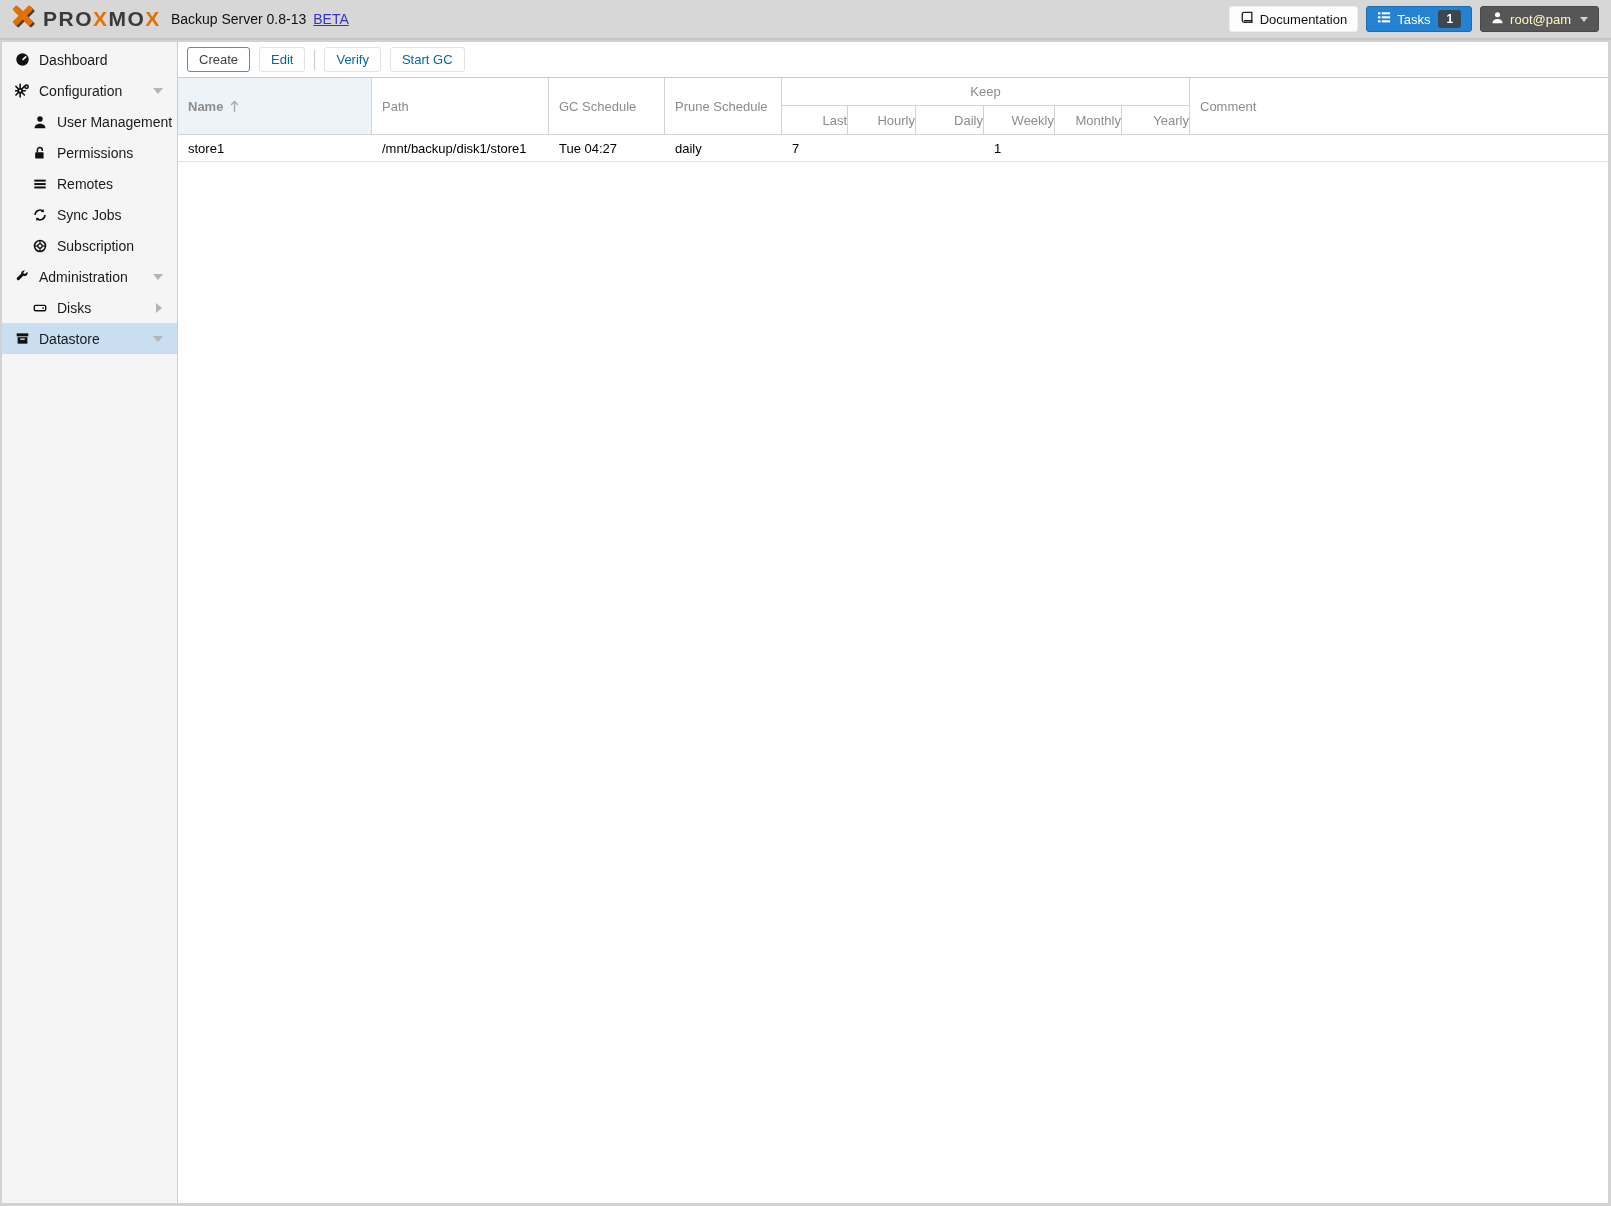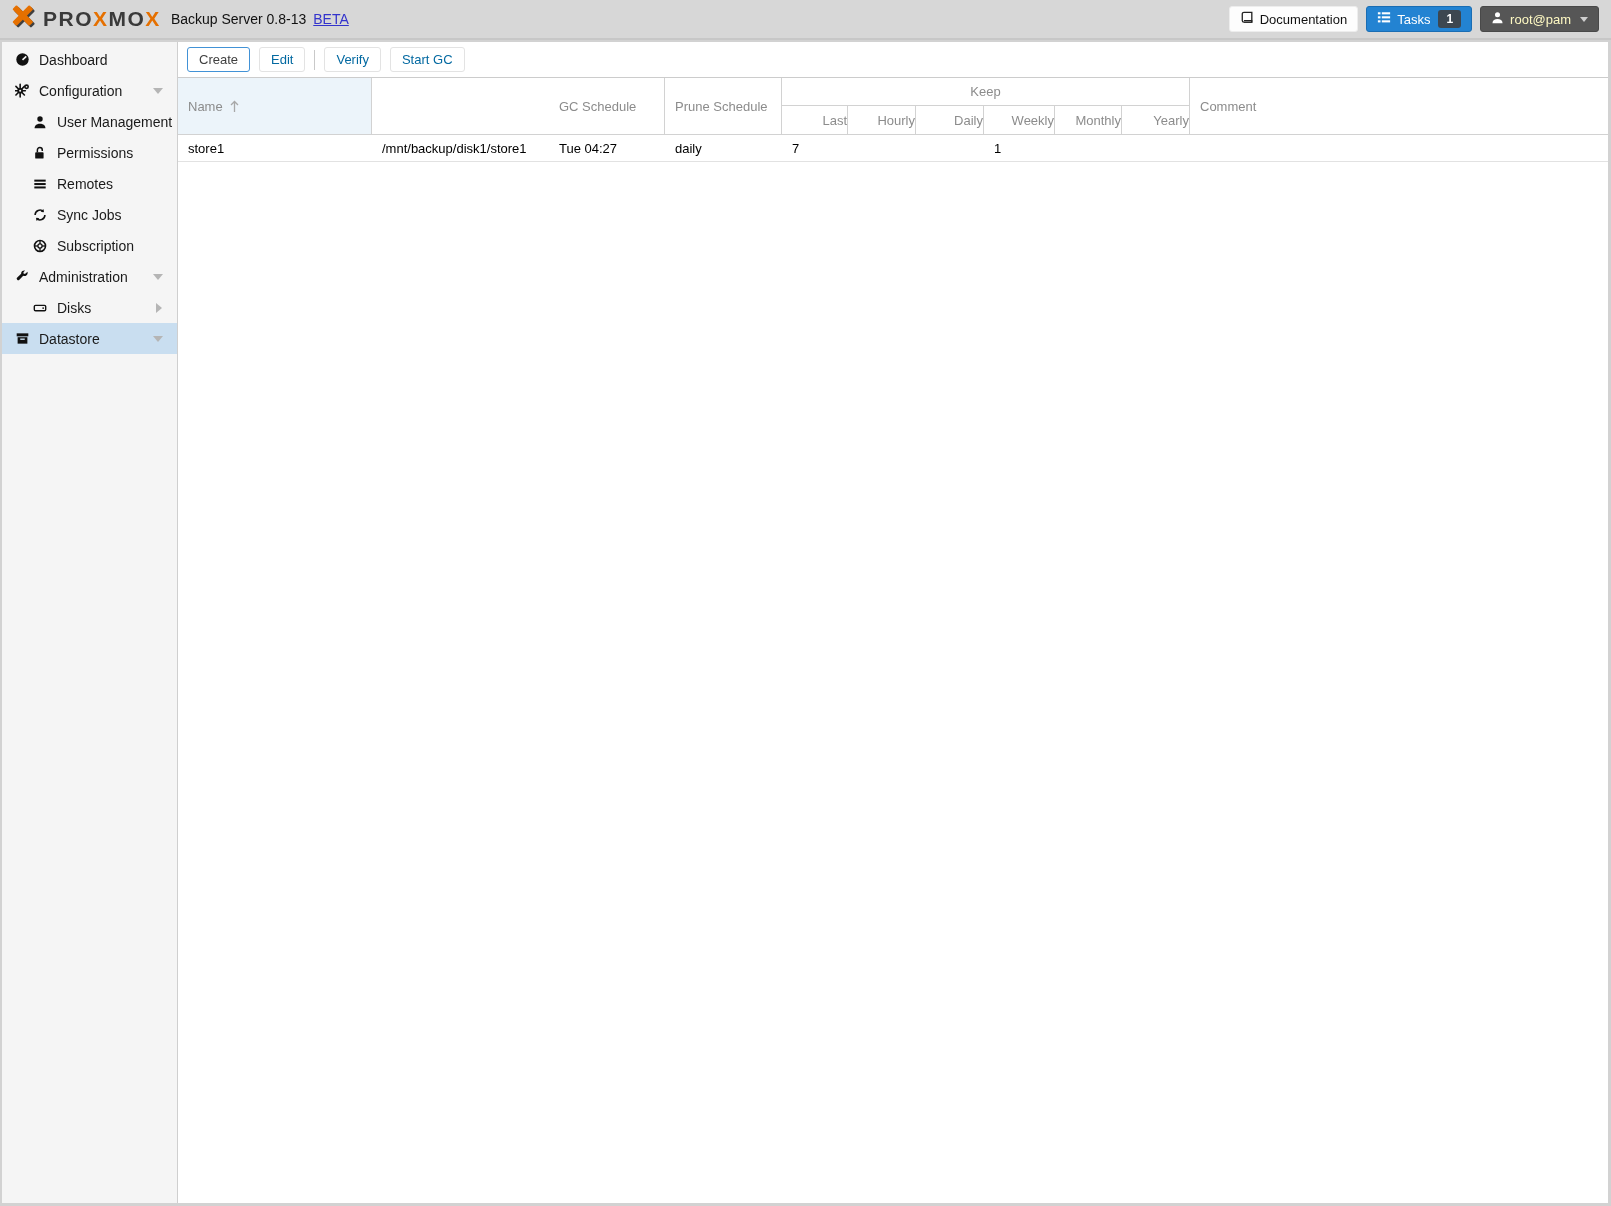--- a/index.html
+++ b/index.html
@@ -77,21 +77,21 @@
     grid-template-columns:194px 177px 116px 117px 66px 68px 68px 71px 67px 68px minmax(0,1fr);
     grid-template-rows:28px 28px;
     font-size:13px; color:#8c8c8c; background:#fff;
     border-bottom:1px solid #d2d2d2;
   }
   .hcell {
     display:flex; align-items:center; padding-left:10px;
     border-right:1px solid #d2d2d2; cursor:pointer; overflow:hidden; white-space:nowrap;
   }
   .hcell.full { grid-row:1 / 3; }
-  .hcell.sorted { background:#ecf4fa; }
+  .hcell.sorted { background:#ecf4fa;font-weight:bold; }
   .hcell.group { justify-content:center; padding-left:0; border-bottom:1px solid #d2d2d2; grid-row:1; grid-column:5 / 11; }
   .hcell.sub { grid-row:2;justify-content:flex-end; }
   .hcell.last-col { border-right:none; }
   .sort-arrow { margin-left:6px; display:flex; align-items:center; }
 
   .grid-row {
     display:grid;
     grid-template-columns:194px 177px 116px 117px 66px 68px 68px 71px 67px 68px minmax(0,1fr);
     height:27px; font-size:13px; color:#000;
     border-bottom:1px solid #e2e2e2; background:#fff; cursor:pointer;
@@ -302,20 +302,23 @@
 
     <div class="grid-header">
       <div class="hcell full sorted" style="grid-column:1">
         <span>Name</span>
         <span class="sort-arrow">
           <svg width="11" height="13" viewBox="0 0 11 13">
               <path d="M5.5 12V1.5M2 5 5.5 1.5 9 5" fill="none" stroke="#a8a8a8" stroke-width="1.3"></path>
             </svg>
         </span>
       </div>
+      <div class="hcell full" style="grid-column:2">
+          <span>Path</span>
+        </div>
       <div class="hcell full" style="grid-column:3">
           <span>GC Schedule</span>
         </div>
       <div class="hcell full" style="grid-column:4">
           <span>Prune Schedule</span>
         </div>
       <div class="hcell full last-col" style="grid-column:11; grid-row:1/3">
           <span>Comment</span>
         </div>
       <div class="hcell group">

